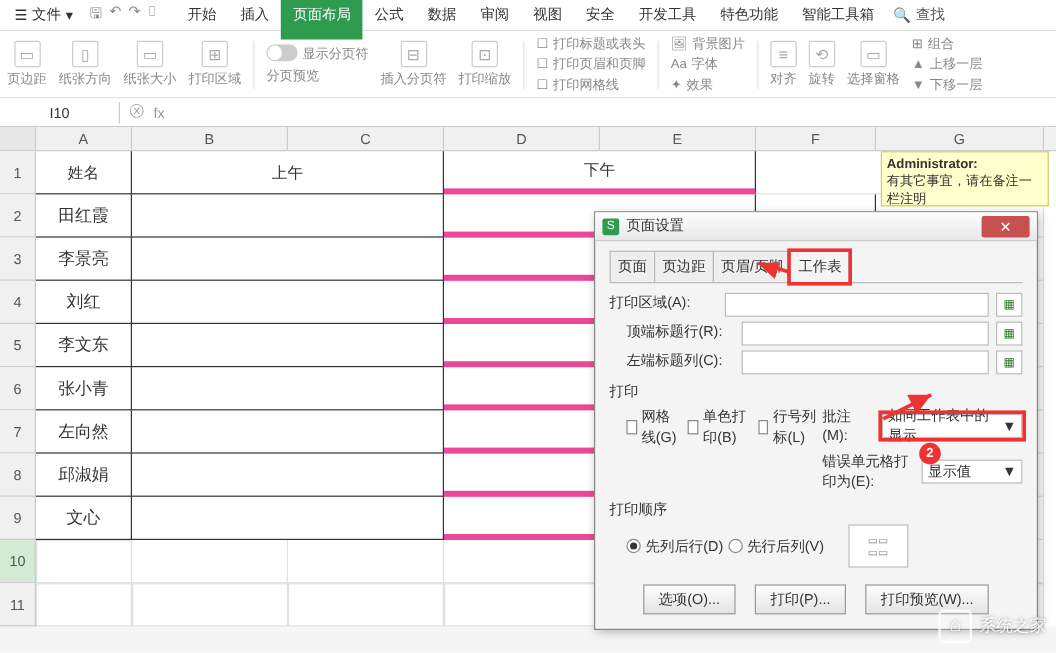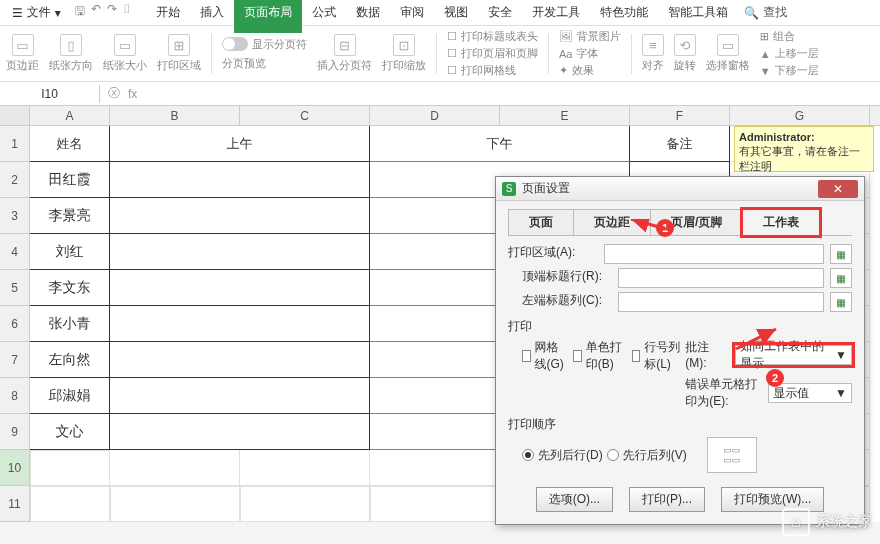--- a/index.html
+++ b/index.html
@@ -36,40 +36,40 @@
 .col-h.A { width:80px; } .col-h.B { width:130px; } .col-h.C { width:130px; }
 .col-h.D { width:130px; } .col-h.E { width:130px; } .col-h.F { width:100px; } .col-h.G { width:140px; }
 
 .rows { }
 .row { display:flex; height:36px; }
 .row-h { width:30px; background:#f0f0f0; border-right:1px solid #ccc; border-bottom:1px solid #ccc; text-align:center; line-height:36px; color:#555; }
 .row-h.active { background:#d4ead4; }
 .cell { border-right:1px solid #d0d0d0; border-bottom:1px solid #d0d0d0; padding:0 6px; display:flex; align-items:center; justify-content:center; font-size:14px; }
 .cell.A { width:80px; border-right:1px solid #333; border-bottom:1px solid #333; }
 .cell.BC { width:260px; border-right:1px solid #333; border-bottom:1px solid #333; }
-.cell.DE { width:260px; border-right:1px solid #333; border-bottom:1px solid #ec4899; }
+.cell.DE { width:260px; border-right:1px solid #333; border-bottom:5px solid #ec4899; }
 .cell.F { width:100px; border-right:1px solid #333; border-bottom:1px solid #333; }
 .cell.G { width:140px; }
 .cell.plain { border-right:1px solid #e0e0e0; border-bottom:1px solid #e0e0e0; }
 .row.r1 .cell { font-weight:normal; font-size:13px; }
 .row.r10 .cell.A, .row.r11 .cell { border:1px solid #e0e0e0; }
 
 
 .comment { position:absolute; right:6px; top:0; width:140px; height:46px; background:#ffffcc; border:1px solid #d4c96b; padding:3px 4px; font-size:11px; color:#333; line-height:1.3; }
 .comment b { font-weight:bold; }
 
 
 .dialog { position:absolute; left:495px; top:176px; width:370px; background:#f4f4f4; border:1px solid #888; box-shadow:2px 2px 8px rgba(0,0,0,0.3); font-size:12px; }
 .dialog-titlebar { height:24px; background:linear-gradient(#fdfdfd,#e8e8e8); border-bottom:1px solid #ccc; display:flex; align-items:center; padding:0 6px; justify-content:space-between; }
 .dialog-titlebar .t-left { display:flex; align-items:center; gap:6px; }
 .dialog-titlebar .wps-icon { width:14px; height:14px; background:#2e9b4f; border-radius:2px; color:#fff; font-size:10px; text-align:center; line-height:14px; }
 .dialog-close { width:40px; height:18px; background:#c75050; color:#fff; text-align:center; line-height:18px; border-radius:2px; cursor:pointer; }
 .dialog-body { padding:8px 12px 12px; }
 .dialog-tabs { display:flex; border-bottom:1px solid #bbb; margin-bottom:8px; }
-.dialog-tab { padding:4px 20px; border:1px solid #bbb; border-bottom:none; background:#eee; margin-right:-1px; cursor:pointer; position:relative;font-weight:bold; }
+.dialog-tab { padding:4px 6px; border:1px solid #bbb; border-bottom:none; background:#eee; margin-right:-1px; cursor:pointer; position:relative; }
 .dialog-tab.active { background:#f4f4f4; border-bottom:1px solid #f4f4f4; margin-bottom:-1px; }
 .dialog-tab.highlight { outline:3px solid #e33; outline-offset:-1px; z-index:2; }
 
 .field-row { display:flex; align-items:flex-start; margin:4px 0; gap:6px; }
 .field-row label { width:90px; }
 .field-row .input { flex:1; height:20px; border:1px solid #bbb; background:#fff; }
 .field-row .ref-btn { width:22px; height:20px; border:1px solid #bbb; background:#fff; display:flex; align-items:center; justify-content:center; font-size:10px; color:#2e7a2e; }
 .section-label { margin:6px 0 2px; }
 .indent { margin-left:14px; }
 
@@ -207,21 +207,20 @@
     <div class="col-h E">E</div>
     <div class="col-h F">F</div>
     <div class="col-h G">G</div>
   </div>
   <div class="rows" style="position:relative">
     <div class="row r1">
       <div class="row-h">1</div>
       <div class="cell A">姓名</div>
       <div class="cell BC">上午</div>
       <div class="cell DE">下午</div>
-      <div class="cell F">备注</div>
       <div class="cell G plain"></div>
     </div>
     <div class="row">
         <div class="row-h">2</div>
         <div class="cell A">田红霞</div>
         <div class="cell BC"></div>
         <div class="cell DE"></div>
         <div class="cell F"></div>
         <div class="cell G plain"></div>
       </div>

